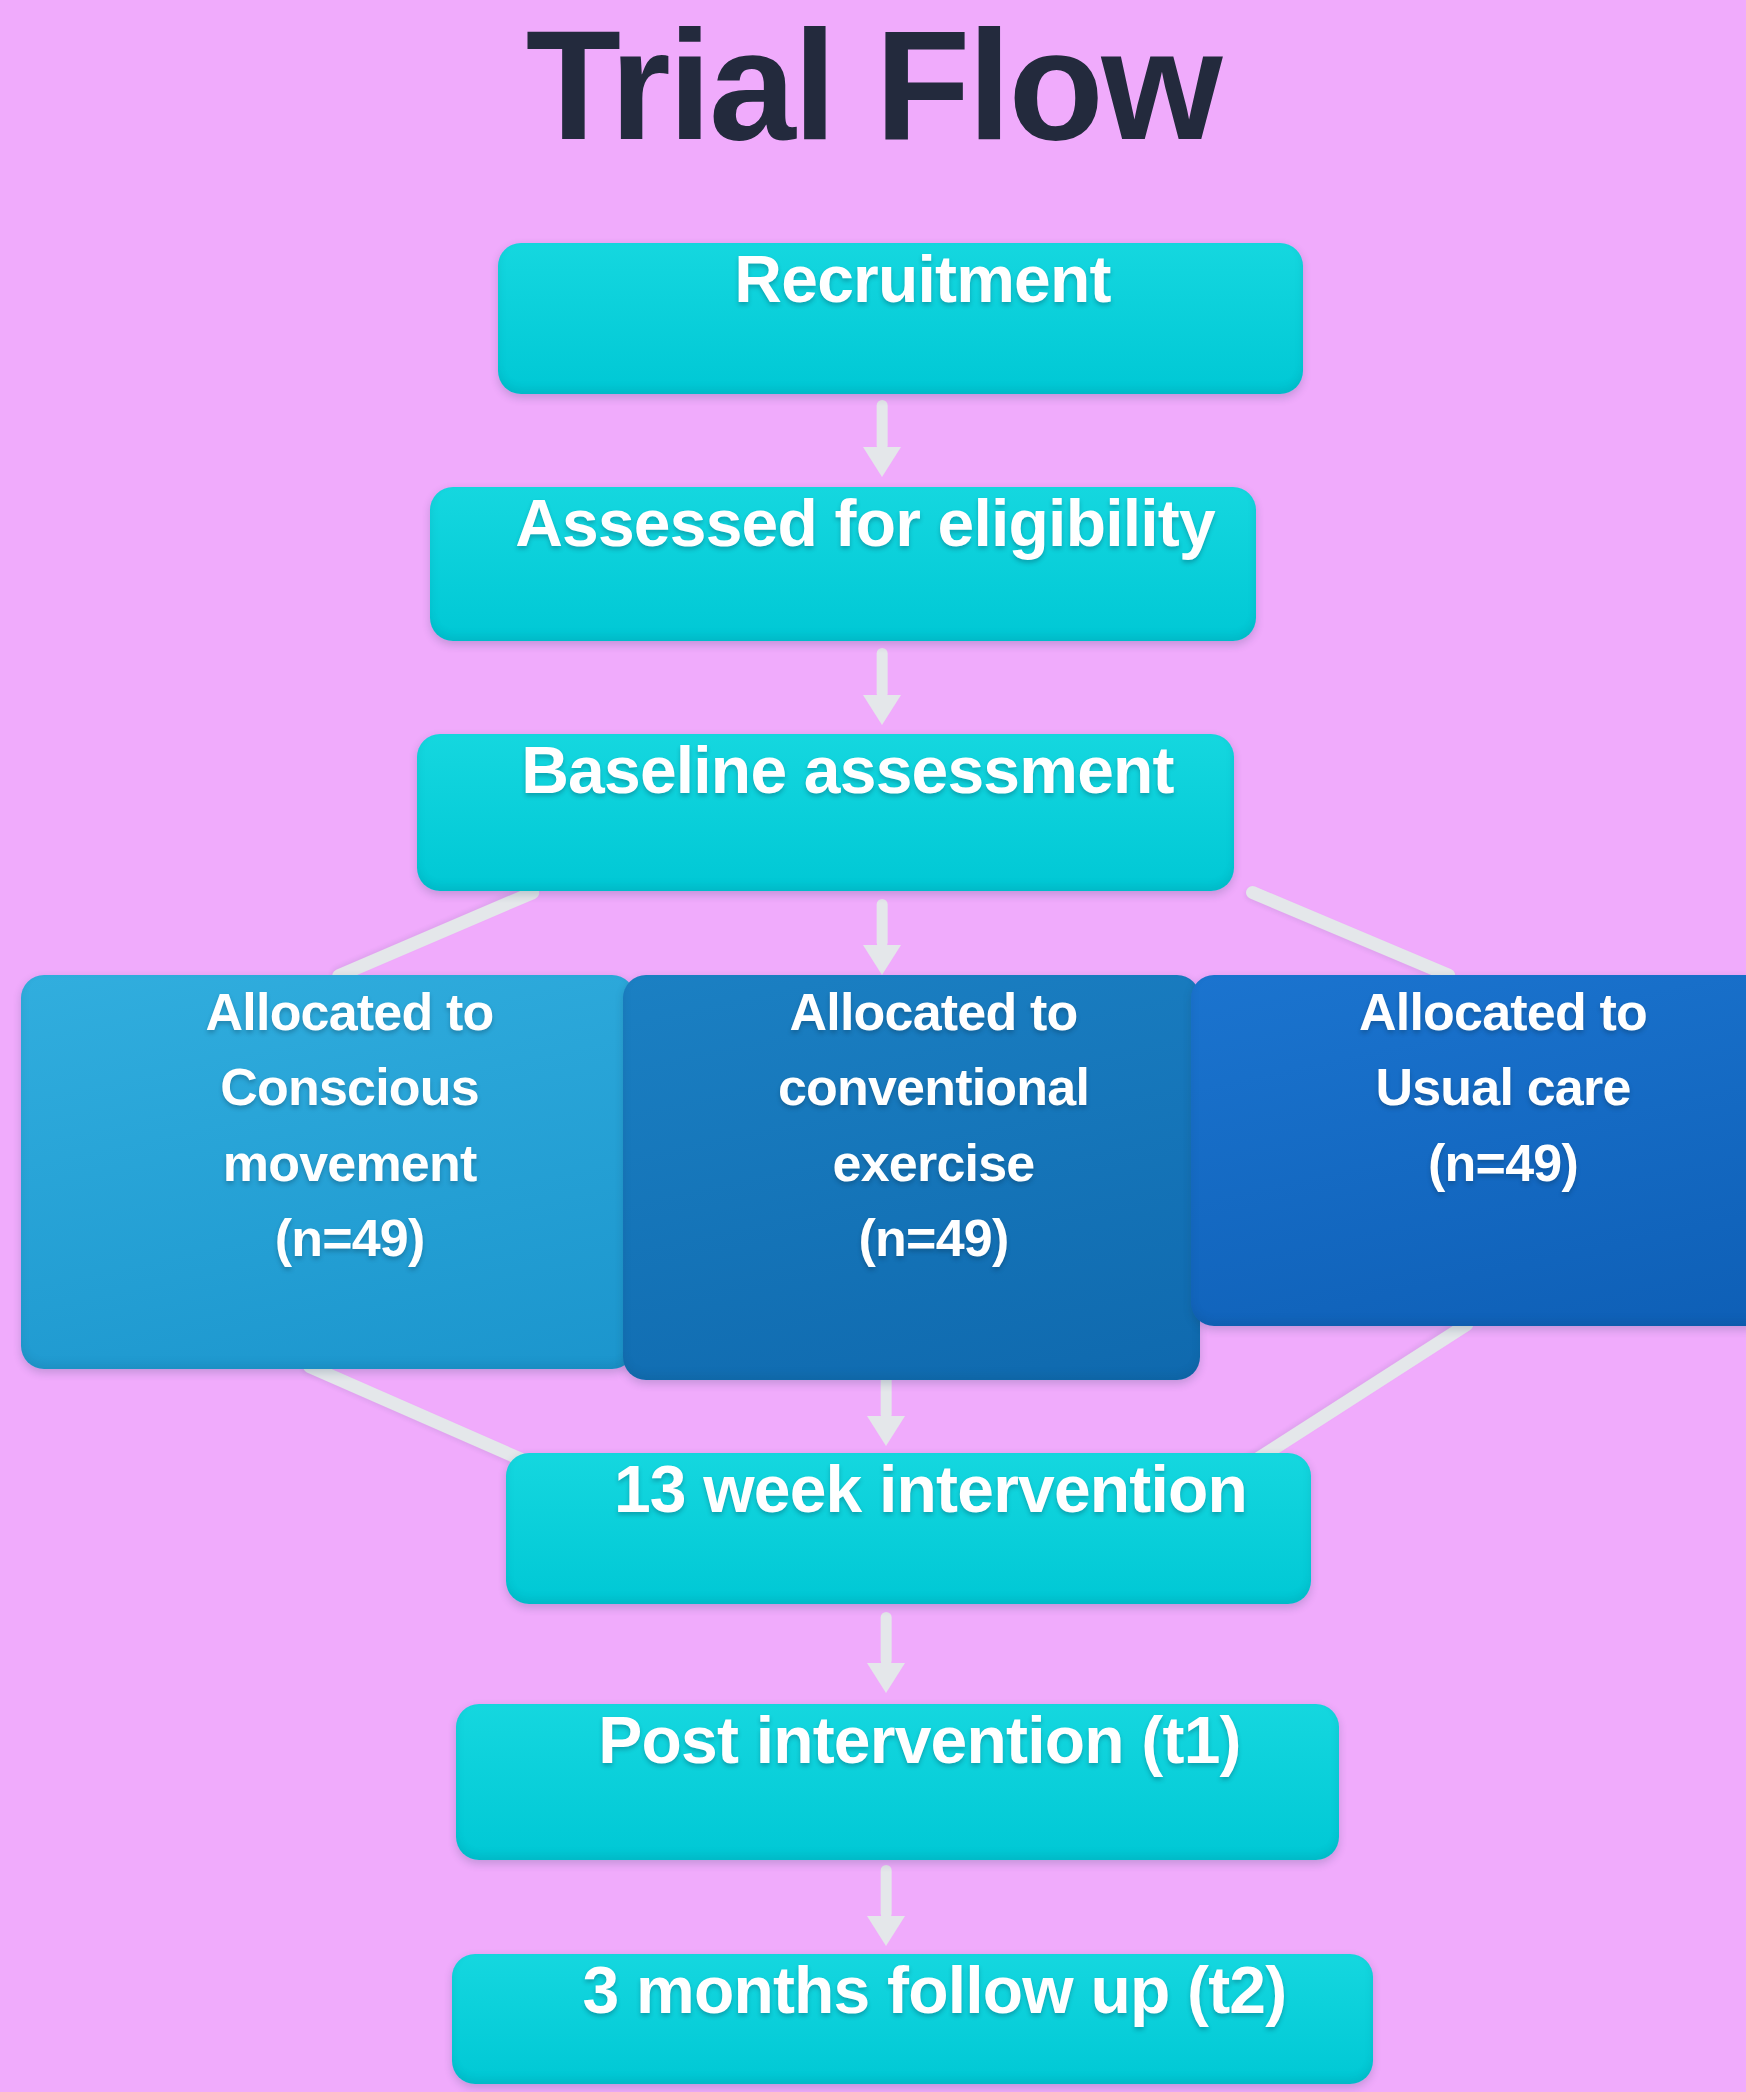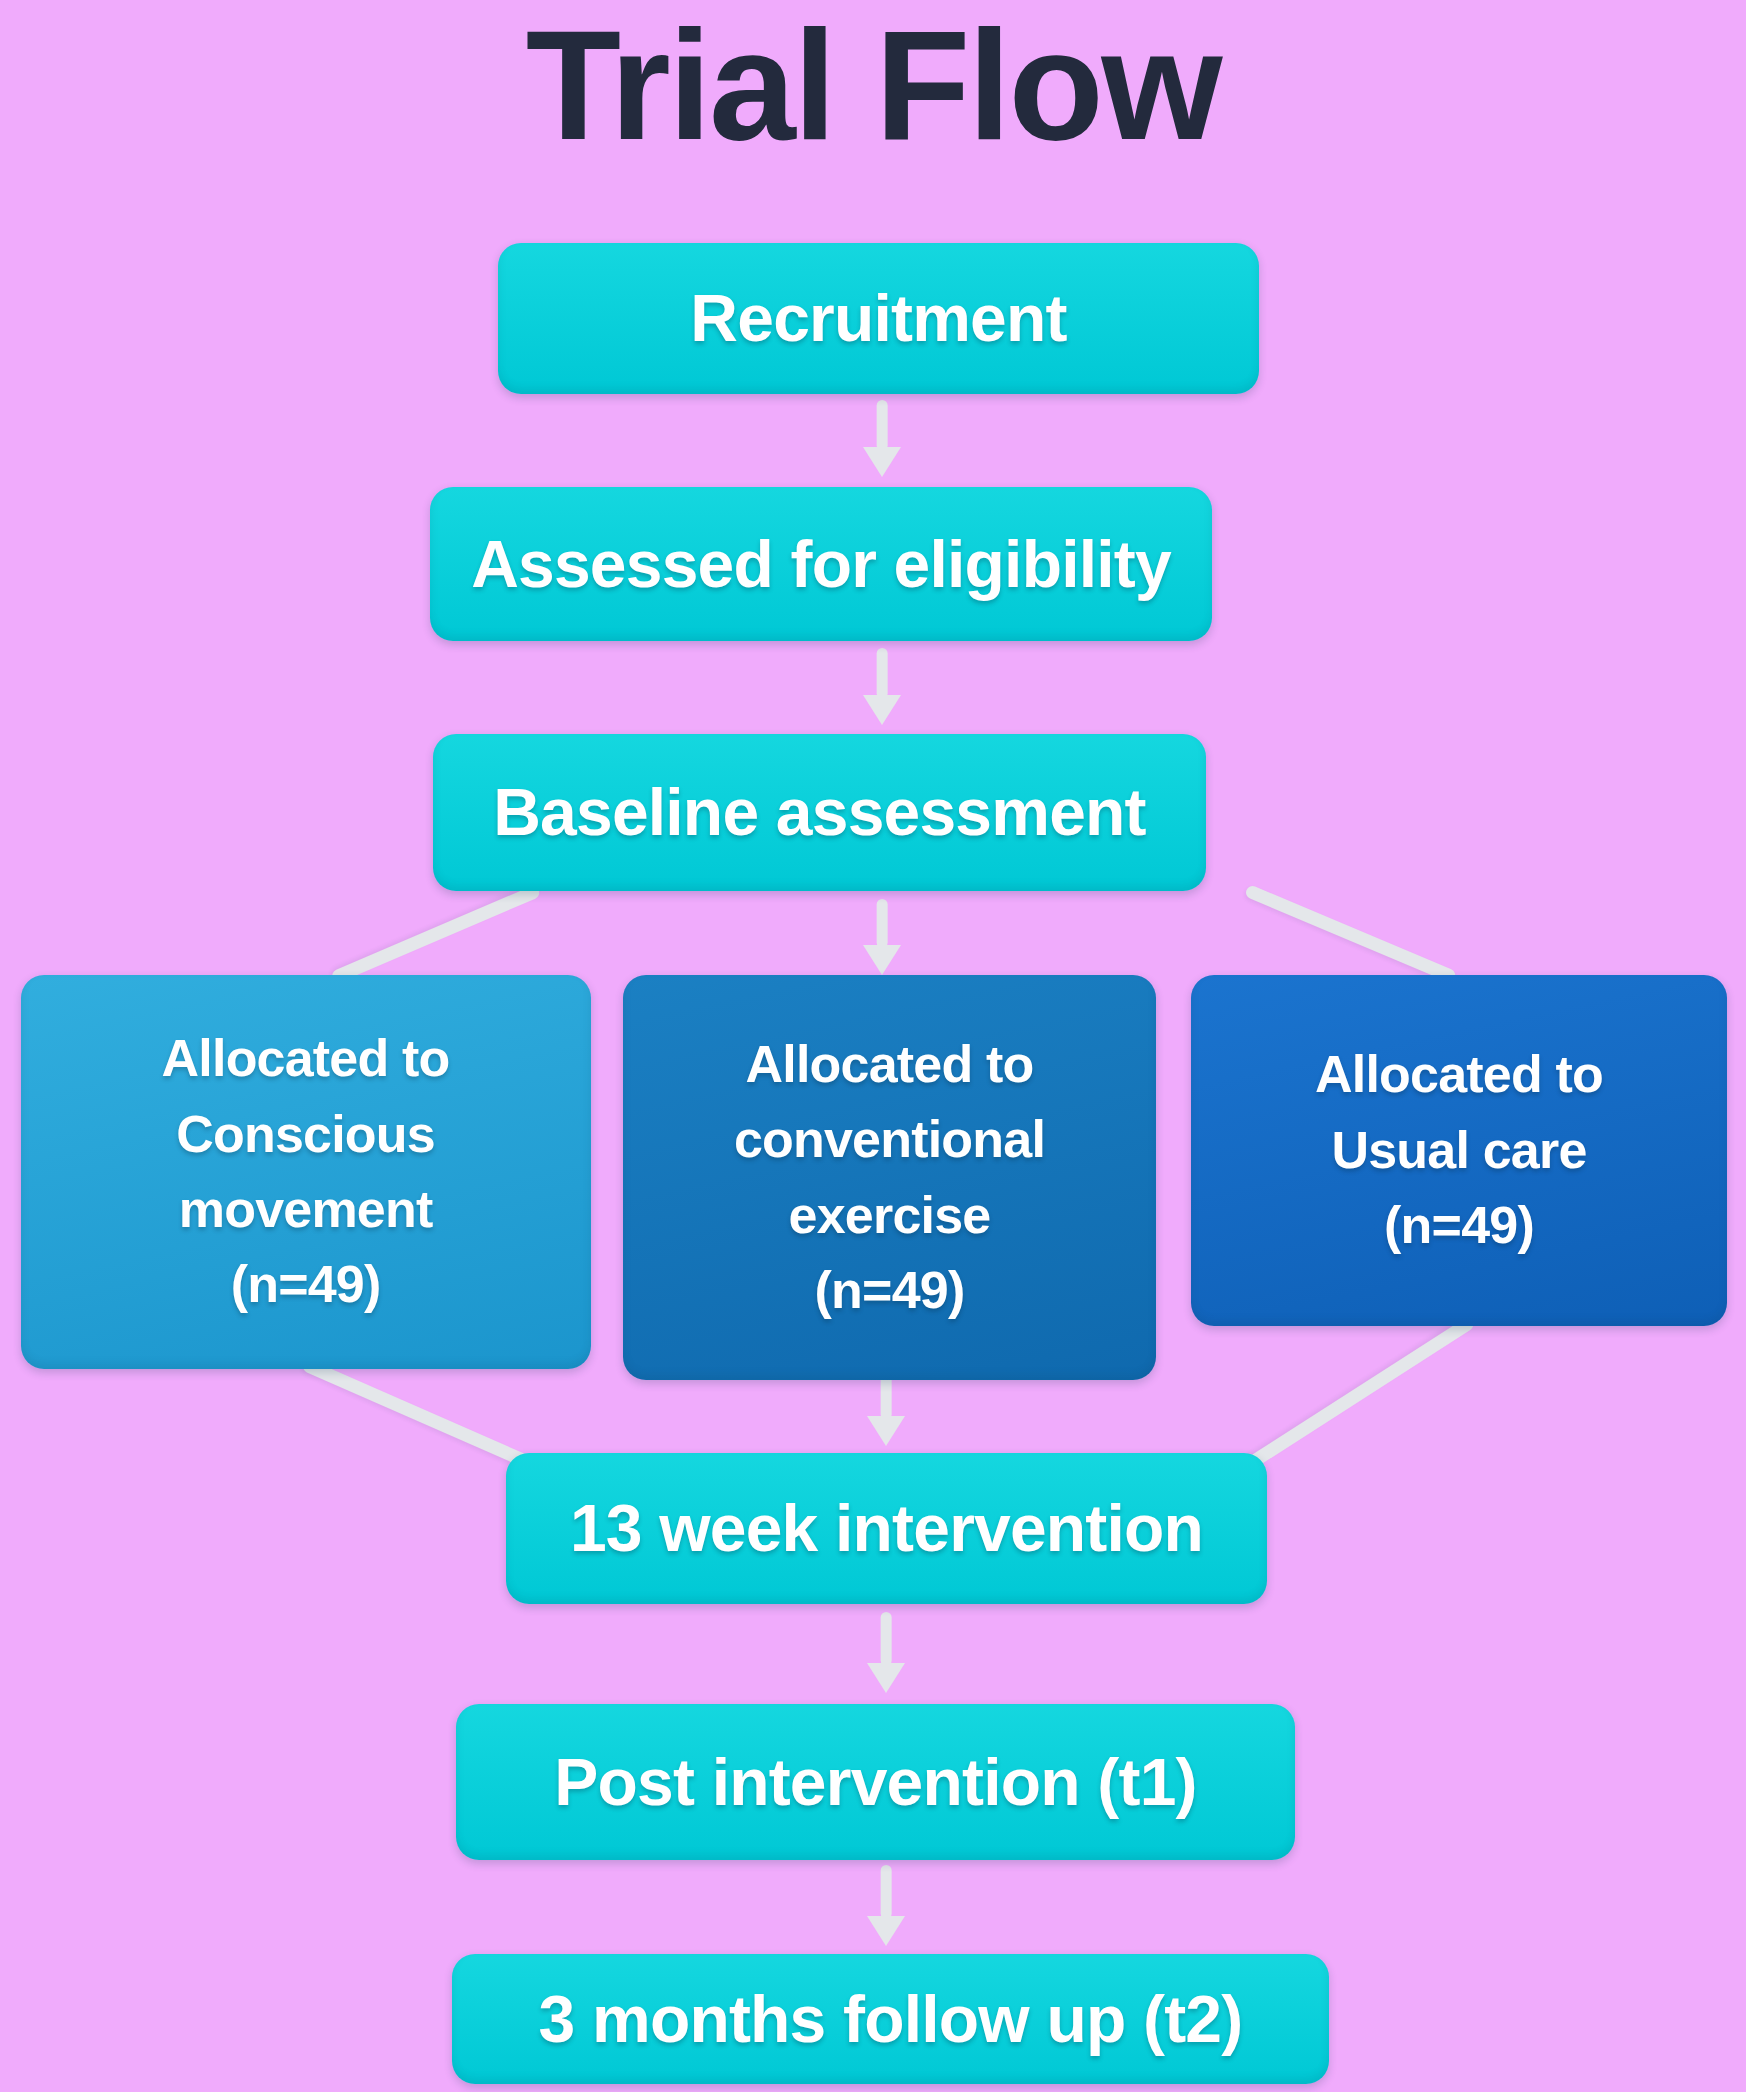--- a/index.html
+++ b/index.html
@@ -29,28 +29,29 @@
     letter-spacing:-2.5px;
     color:var(--title-text);
     line-height:1.2;
   }
   .node{
     position:absolute;
     z-index:2;
     display:flex;
     flex-direction:column;
     align-items:center;
-    justify-content:center;
+    justify-content:flex-start;
     text-align:center;
     color:var(--node-text);
     font-weight:bold;
     letter-spacing:-0.8px;
     border-radius:23px;
     box-shadow:0 3.3px 8.2px rgba(25,60,85,.20), inset 0 -5px 8.2px rgba(0,50,70,.10);
     text-shadow:0 2.5px 4.1px rgba(0,30,50,.25);
+    padding-left:44px;
   }
   .teal{background:linear-gradient(180deg,#15d7df 0%,#00c8d5 100%);}
   .blue-light{background:linear-gradient(168deg,#31aede 0%,#1b95cd 100%);}
   .blue-mid{background:linear-gradient(168deg,#1b80c3 0%,#0f69ae 100%);}
   .blue-dark{background:linear-gradient(168deg,#1b74cf 0%,#0e5fb6 100%);}
   .single{font-size:66px;line-height:1.1;}
   .multi{font-size:52px;line-height:1.45;}
   .multi .line{display:block;}
   
   .varrow{position:absolute;z-index:1;width:38px;}
@@ -113,21 +114,21 @@
   <div class="diag" style="left:1460px;top:1318px;width:271px;transform:rotate(147.3deg);"></div>
 
   <div class="node teal single" style="left:498px;top:243px;width:761px;height:151px;">
     <span>Recruitment</span>
   </div>
 
   <div class="node teal single" style="left:430px;top:487px;width:782px;height:154px;">
     <span>Assessed for eligibility</span>
   </div>
 
-  <div class="node teal single" style="left:433px;top:734px;width:773px;height:157px;">
+  <div class="node teal single" style="left:417px;top:734px;width:773px;height:157px;">
     <span>Baseline assessment</span>
   </div>
 
   <div class="node blue-light multi" style="left:20.6px;top:975px;width:570px;height:394px;">
     <span class="line">Allocated to</span>
     <span class="line">Conscious</span>
     <span class="line">movement</span>
     <span class="line">(n=49)</span>
   </div>
 

